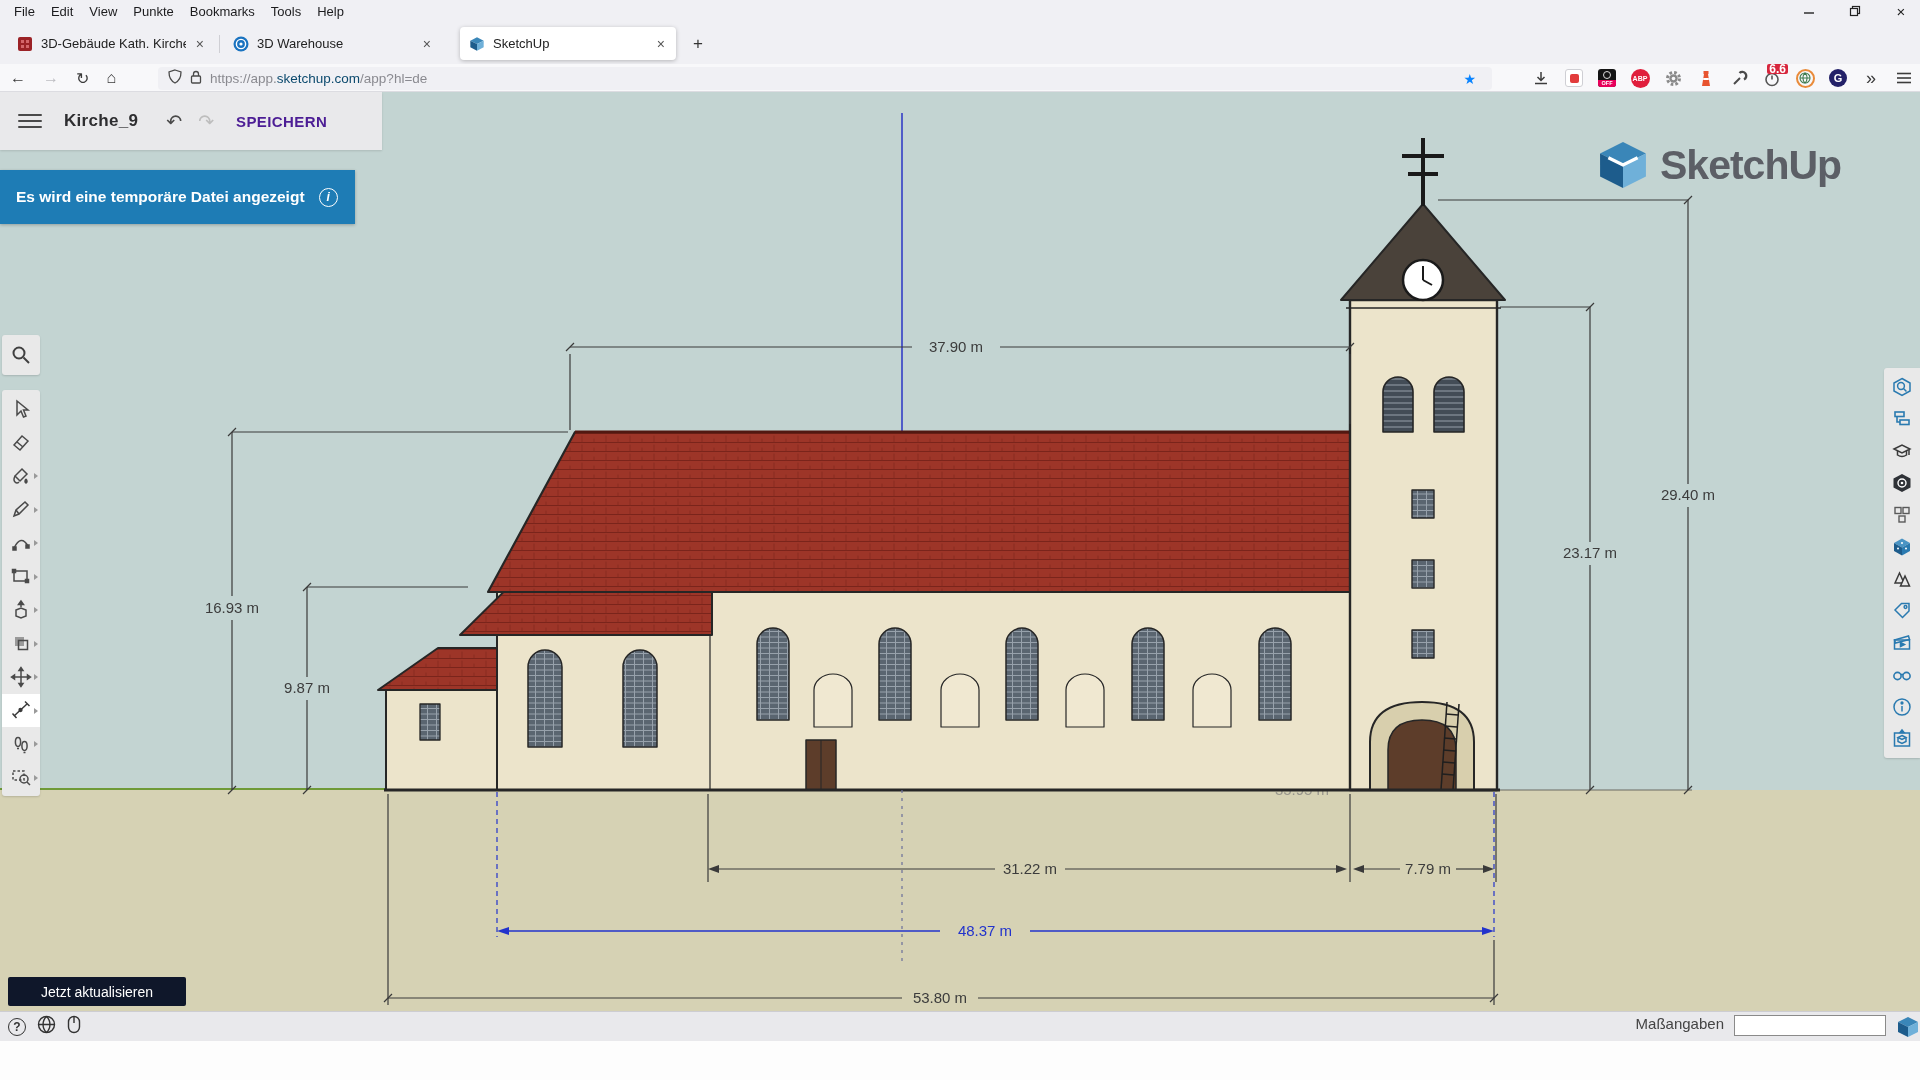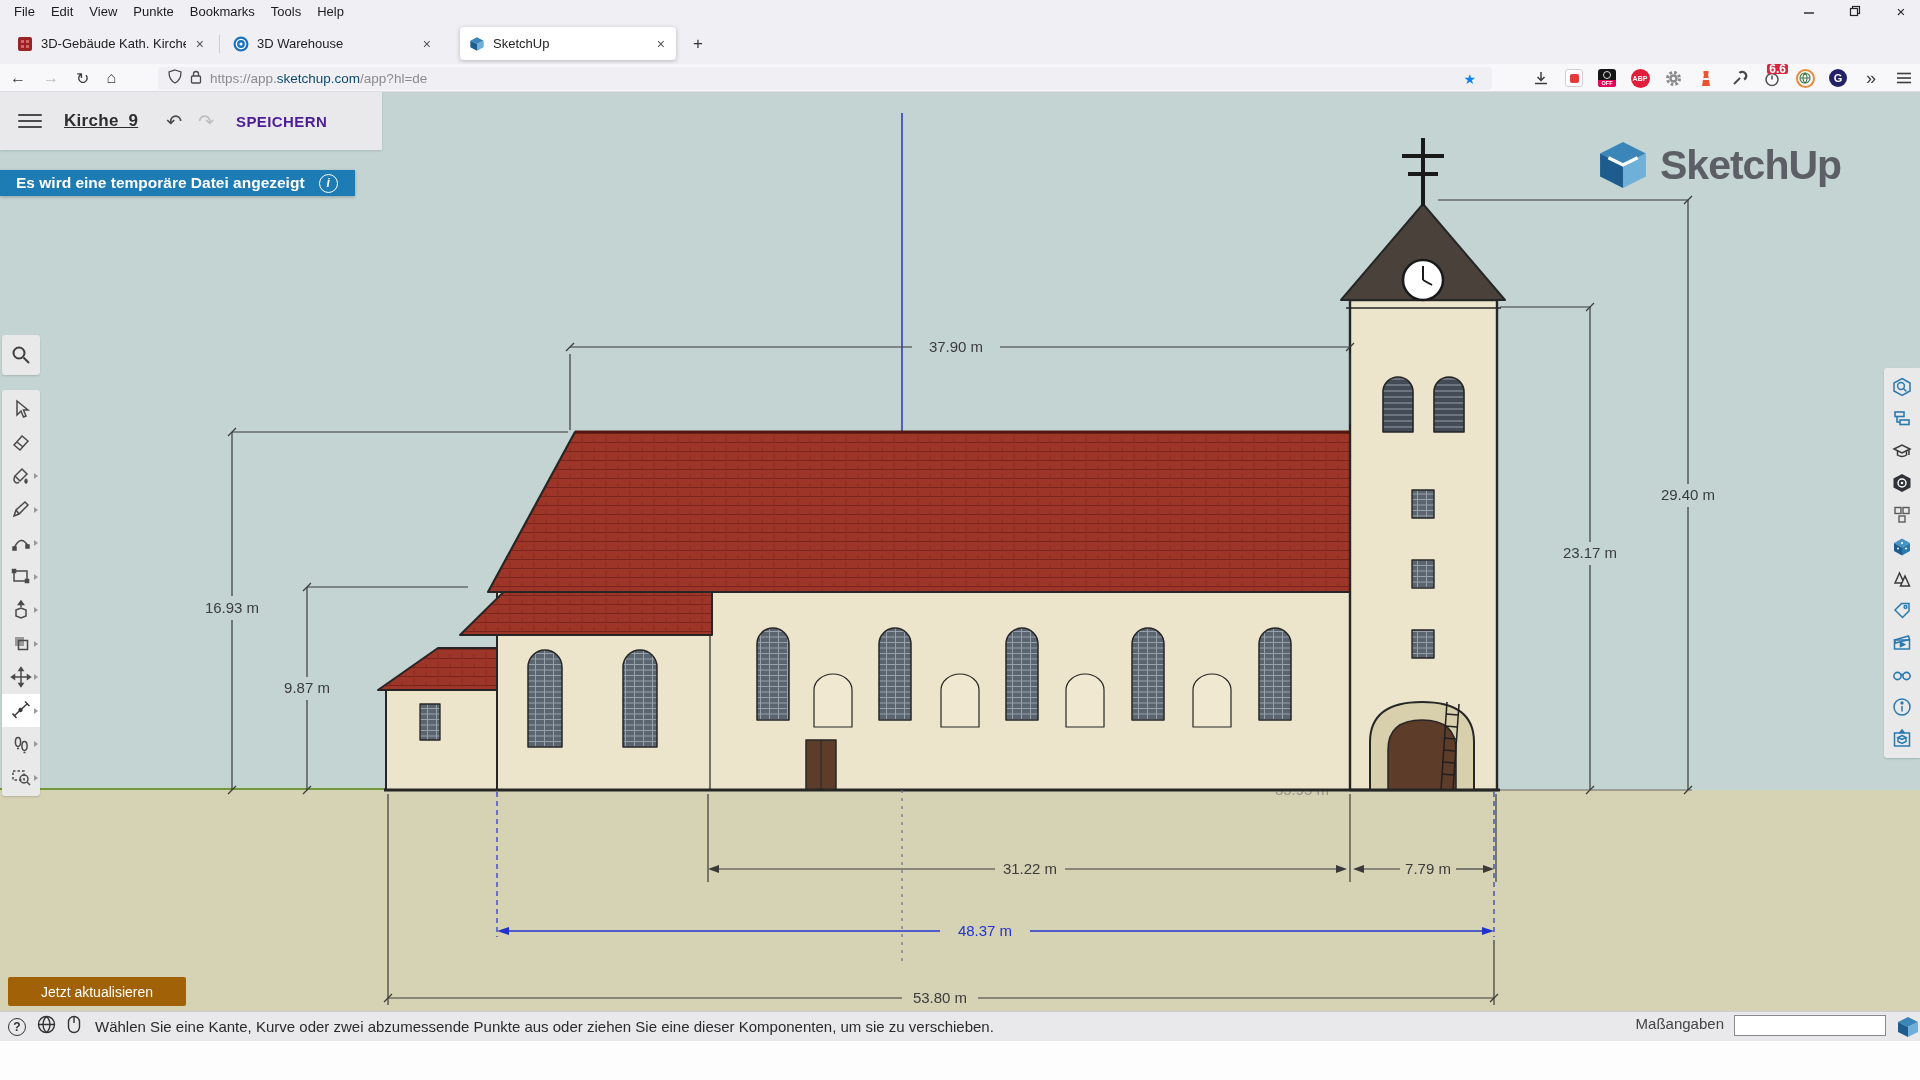--- a/index.html
+++ b/index.html
@@ -42,42 +42,42 @@
   .gcirc { width:18px; height:18px; border-radius:50%; background:#232168; color:#fff; font-size:11px; font-weight:bold; display:flex; align-items:center; justify-content:center; }
   .globewrap { width:19px; height:19px; border-radius:50%; border:2px solid #e98b3a; display:flex; align-items:center; justify-content:center; }
 
   
   .app { position:absolute; top:92px; left:0; width:1920px; height:919px; overflow:hidden; }
   .canvas { position:absolute; top:0; left:0; }
 
   .sk-header { position:absolute; top:0; left:0; width:382px; height:58px; background:#e9e9eb; display:flex; align-items:center; box-shadow:0 1px 2px rgba(0,0,0,.12); }
   .burger { margin-left:18px; width:24px; display:flex; flex-direction:column; gap:4px; }
   .burger span { height:2px; background:#4a4a4a; border-radius:1px; }
-  .sk-title { margin-left:22px; font-size:17px; font-weight:bold; color:#2e2e30; letter-spacing:.3px;text-decoration:underline; }
+  .sk-title { margin-left:22px; font-size:17px; font-weight:bold; color:#2e2e30; letter-spacing:.3px; }
   .undo { margin-left:28px; font-size:19px; color:#4a4a4a; }
   .redo { margin-left:16px; font-size:19px; color:#bdbdbd; }
   .save-btn { margin-left:22px; font-size:15px; font-weight:bold; color:#4c1d95; letter-spacing:.4px; background:none; border:none;text-align:right; }
 
-  .sk-banner { position:absolute; top:78px; left:0; width:355px; height:26px; background:#1e7cb5; color:#fff; display:flex; align-items:center; box-shadow:0 1px 3px rgba(0,0,0,.25); }
+  .sk-banner { position:absolute; top:78px; left:0; width:355px; height:54px; background:#1e7cb5; color:#fff; display:flex; align-items:center; box-shadow:0 1px 3px rgba(0,0,0,.25); }
   .sk-banner .txt { margin-left:16px; font-size:15.5px; font-weight:bold; }
   .info-circle { margin-left:14px; width:19px; height:19px; border:1.6px solid #fff; border-radius:50%; display:flex; align-items:center; justify-content:center; font-size:12px; font-weight:bold; font-style:italic; }
 
   .sk-logo { position:absolute; top:48px; left:1598px; display:flex; align-items:center; gap:12px; }
   .sk-logo .lg-text { font-size:41px; font-weight:bold; color:#5c5f66; letter-spacing:-1px; }
 
   .lt-search { position:absolute; top:243px; left:2px; width:38px; height:40px; background:#e9e9e9; border-radius:3px; display:flex; align-items:center; justify-content:center; box-shadow:0 1px 2px rgba(0,0,0,.15); }
   .lt-strip { position:absolute; top:298px; left:2px; width:38px; background:#e9e9e9; border-radius:3px; box-shadow:0 1px 2px rgba(0,0,0,.15); padding:2px 0; }
   .tool { position:relative; width:38px; height:33.5px; display:flex; align-items:center; justify-content:center; }
   .tool.active { background:#fff; }
   .fly { position:absolute; right:2px; top:14px; width:0; height:0; border-left:4px solid #9a9a9a; border-top:3px solid transparent; border-bottom:3px solid transparent; }
 
   .rt-strip { position:absolute; top:276px; left:1884px; width:36px; background:#e9e9e9; border-radius:3px 0 0 3px; box-shadow:0 1px 2px rgba(0,0,0,.15); padding:3px 0; }
   .panel { width:36px; height:32px; display:flex; align-items:center; justify-content:center; }
 
-  .update-btn { position:absolute; top:885px; left:8px; width:178px; height:29px; background:#a16207; color:#fff; border:none; font-size:14px; font-family:inherit; border-radius:2px; }
+  .update-btn { position:absolute; top:885px; left:8px; width:178px; height:29px; background:#0f172a; color:#fff; border:none; font-size:14px; font-family:inherit; border-radius:2px; }
 
   .statusbar { position:absolute; top:1011px; left:0; right:0; height:30px; background:#e9e9ec; border-top:1px solid #cdcdd2; display:flex; align-items:center; }
   .st-icons { display:flex; align-items:center; gap:11px; margin-left:8px; }
   .qmark { width:18px; height:18px; border:1.5px solid #333; border-radius:50%; font-size:12px; font-weight:bold; color:#333; display:flex; align-items:center; justify-content:center; }
   .st-hint { margin-left:14px; font-size:15px; color:#2b2b2b; }
   .st-right { position:absolute; right:0; display:flex; align-items:flex-start; gap:10px;padding-left:15px; }
   .st-right .mlabel { font-size:15px; color:#444; }
   .st-right input { width:152px; height:21px; border:1px solid #8a8a8a; background:#fff; font-size:13px; padding:0 4px; }
 
   .footer { position:absolute; top:1041px; left:0; right:0; height:39px; background:#fdfdfd; }
@@ -629,21 +629,20 @@
       <span class="qmark">?</span>
       <span><svg width="19" height="19" fill="none" stroke="#333" stroke-width="1.4">
             <circle cx="9.5" cy="9.5" r="8"></circle>
             <path d="M1.5,9.5 H17.5 M9.5,1.5 a11,11 0 0 1 0,16 M9.5,1.5 a11,11 0 0 0 0,16"></path>
           </svg></span>
       <span><svg width="14" height="19" fill="none" stroke="#333" stroke-width="1.4">
             <rect x="1.5" y="1.5" width="11" height="16" rx="5.5"></rect>
             <line x1="7" y1="2" x2="7" y2="8"></line>
           </svg></span>
     </div>
-    <span class="st-hint">Wählen Sie eine Kante, Kurve oder zwei abzumessende Punkte aus oder ziehen Sie eine dieser Komponenten, um sie zu verschieben.</span>
     <div class="st-right">
       <span class="mlabel">Maßangaben</span>
       <input value="" style="">
       <svg width="24" height="24" viewBox="0 0 24 24">
           <polygon points="12,2 22,7 12,12 2,7" fill="#3a86b8"></polygon>
           <polygon points="2,7 12,12 12,22 2,17" fill="#1d5c8c"></polygon>
           <polygon points="22,7 12,12 12,22 22,17" fill="#6fb0d9"></polygon>
         </svg>
     </div>
   </div>

